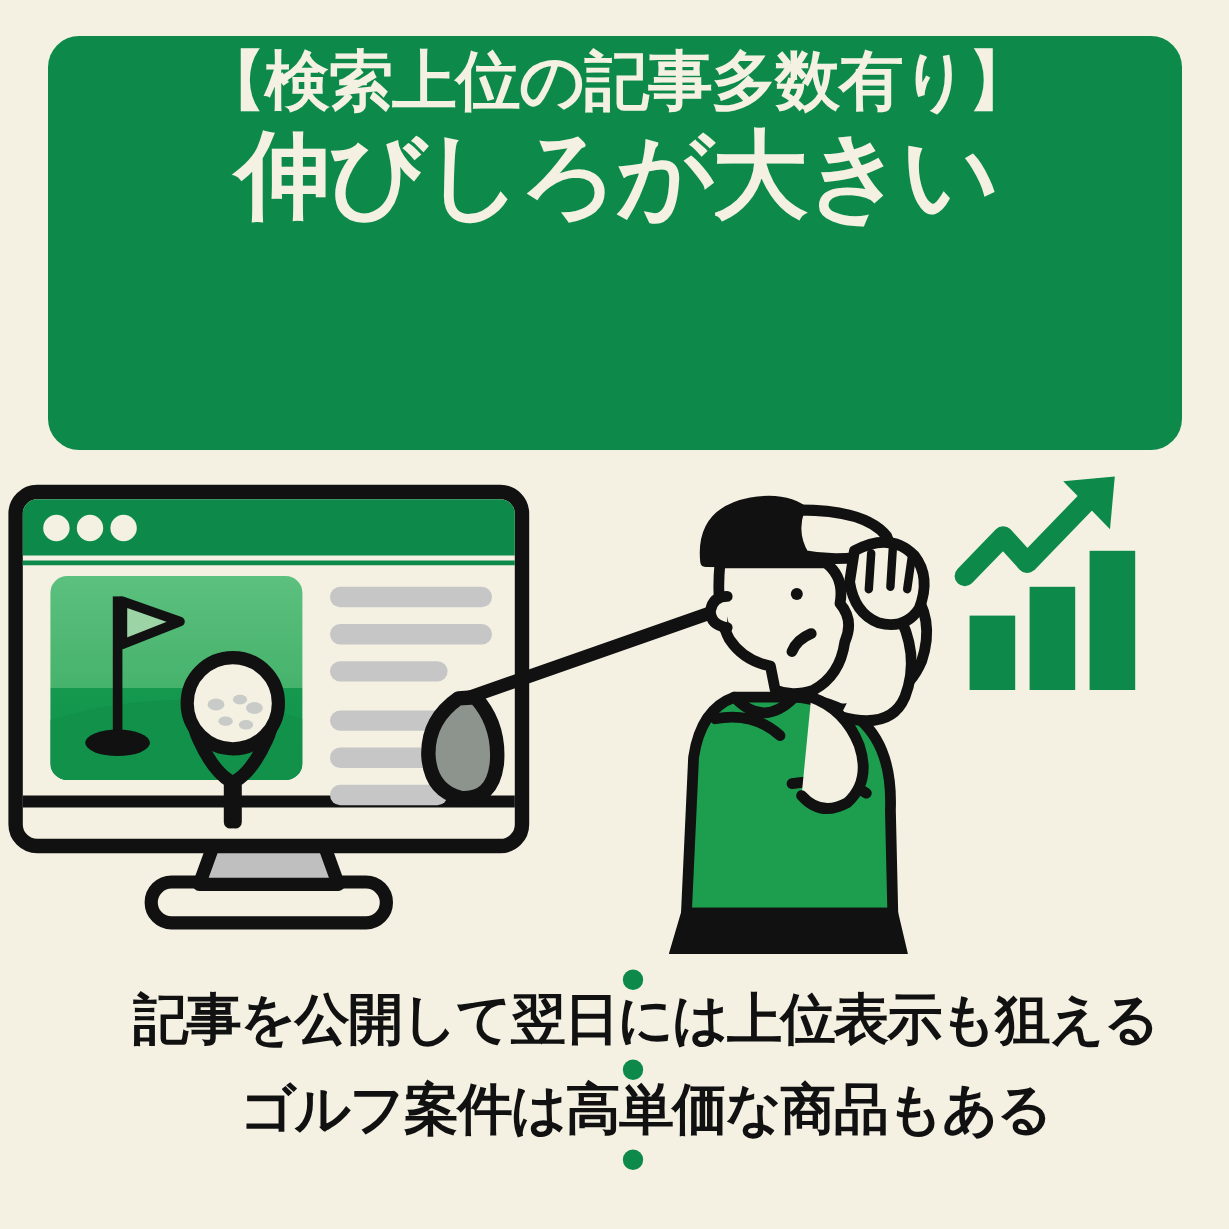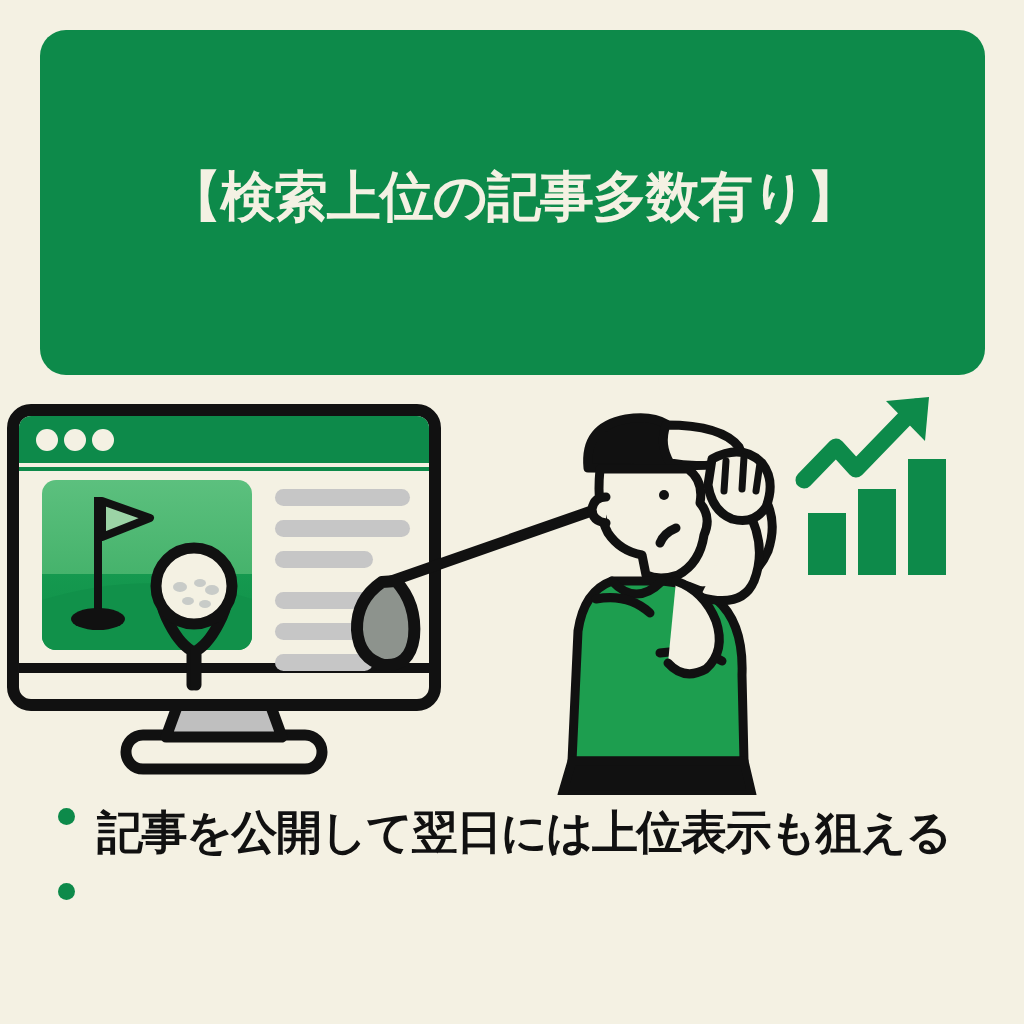--- a/index.html
+++ b/index.html
@@ -20,21 +20,20 @@
     position: absolute;
     left: 40px;
     top: 30px;
     width: 945px;
     height: 345px;
     background: #0d8a4a;
     border-radius: 26px;
     display: flex;
     flex-direction: column;
     align-items: center;
-    justify-content: center;
     box-sizing: border-box;
     padding: 10px 18px 16px 20px;
   }
   .kicker {
     color: #f4f1e3;
     font-size: 54px;
     font-weight: bold;
     line-height: 1.02;
     letter-spacing: -1px;
     white-space: nowrap;
@@ -67,21 +66,23 @@
 
   
   .bullets {
     position: absolute;
     left: 58px;
     top: 808px;
     width: 960px;
   }
   .bullet-row {
     display: flex;
+    align-items: center;
     height: 75px;
+    flex-direction: column;
   }
   .bullet-dot {
     width: 17px;
     height: 17px;
     border-radius: 50%;
     background: #0d8a4a;
     flex: 0 0 auto;
     margin-right: 22px;
   }
   .bullet-text {
@@ -91,20 +92,21 @@
     line-height: 1.05;
     letter-spacing: -1.5px;
     white-space: nowrap;
   }
 </style>
 </head>
 <body>
 
 <div class="header-panel">
   <div class="kicker">【検索上位の記事多数有り】</div>
+  <div class="headline line1">伸びしろが大きい</div>
 </div>
 
 <div class="illustration">
   <svg width="1024" height="410" viewBox="0 0 1024 410" xmlns="http://www.w3.org/2000/svg">
     <defs>
       <linearGradient id="thumbGrad" x1="0" y1="0" x2="0" y2="1">
         <stop offset="0%" stop-color="#5cc07e"></stop>
         <stop offset="55%" stop-color="#46b36c"></stop>
         <stop offset="55.1%" stop-color="#15994f"></stop>
         <stop offset="100%" stop-color="#0f8f48"></stop>
@@ -217,14 +219,18 @@
   </svg>
 </div>
 
 <div class="bullets">
   <div class="bullet-row">
     <span class="bullet-dot"></span>
     <span class="bullet-text">記事を公開して翌日には上位表示も狙える</span>
   </div>
   <div class="bullet-row">
     <span class="bullet-dot"></span>
+    <span class="bullet-text">ゴルフ案件は高単価な商品もある</span>
+  </div>
+  <div class="bullet-row">
+    <span class="bullet-dot"></span>
   </div>
 </div>
 
 </body></html>

